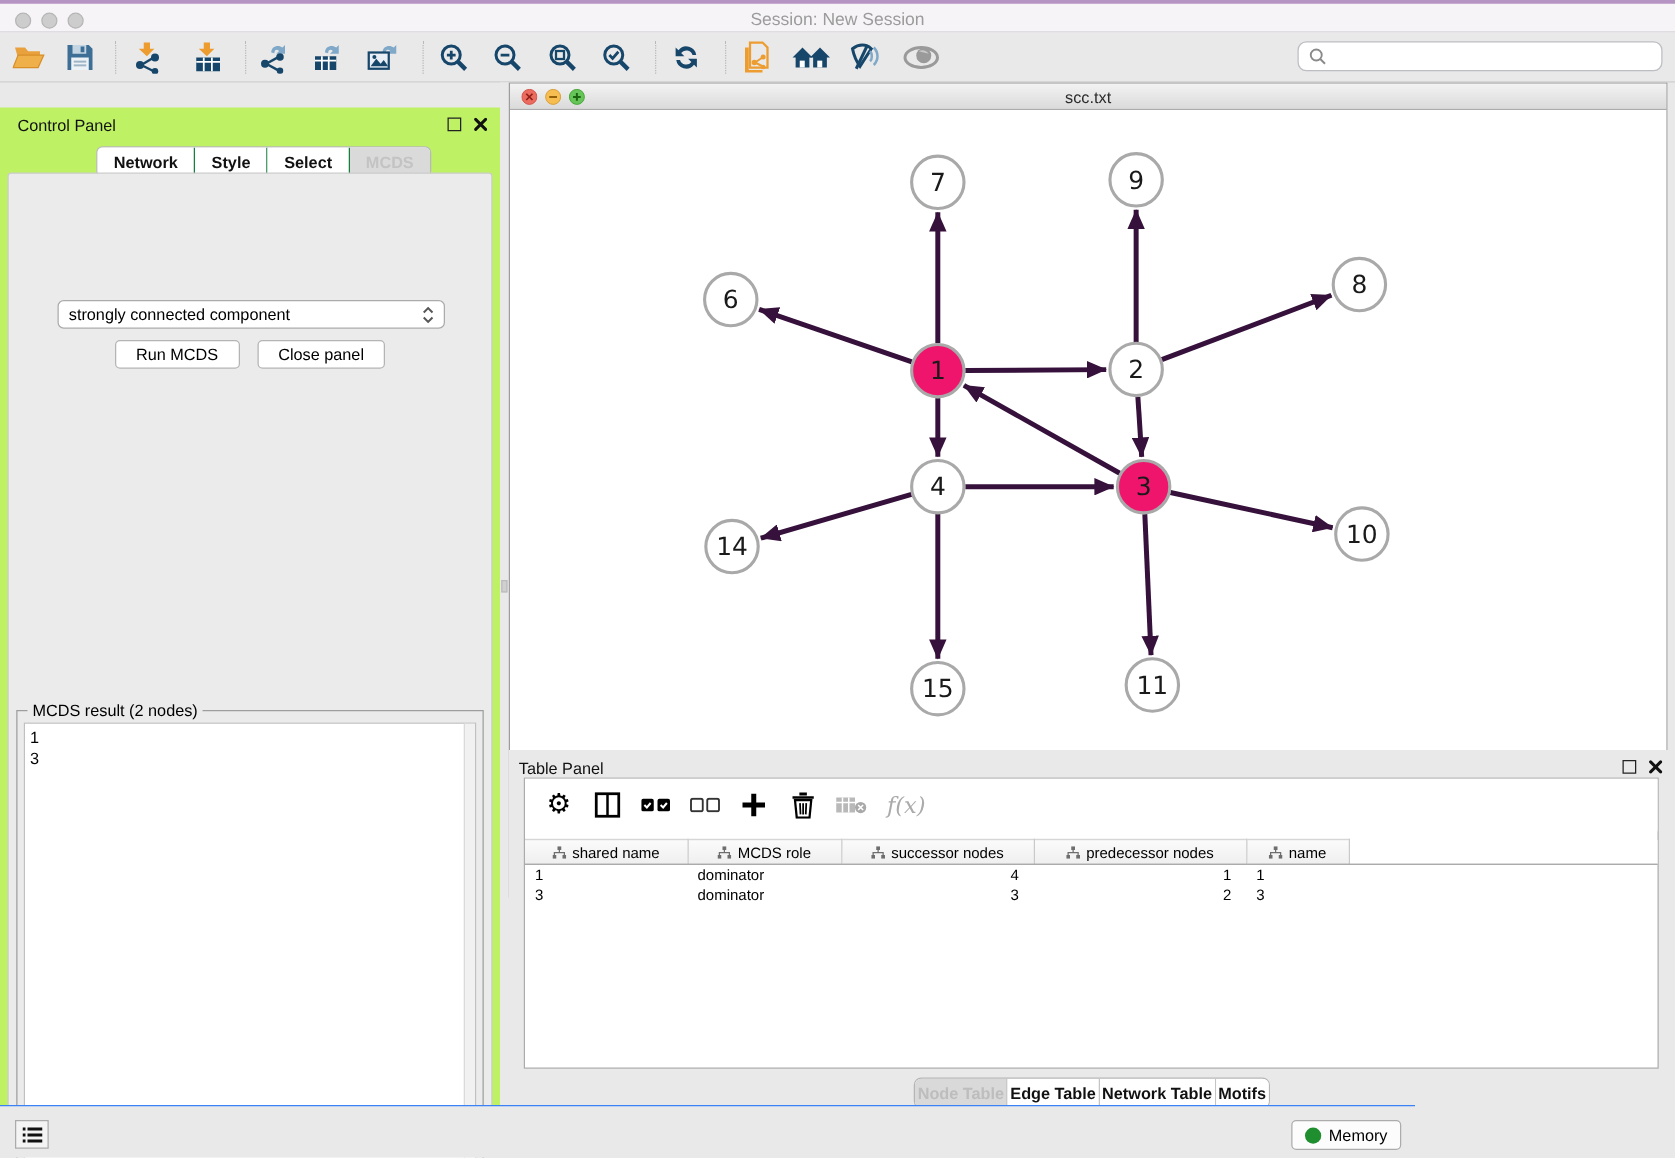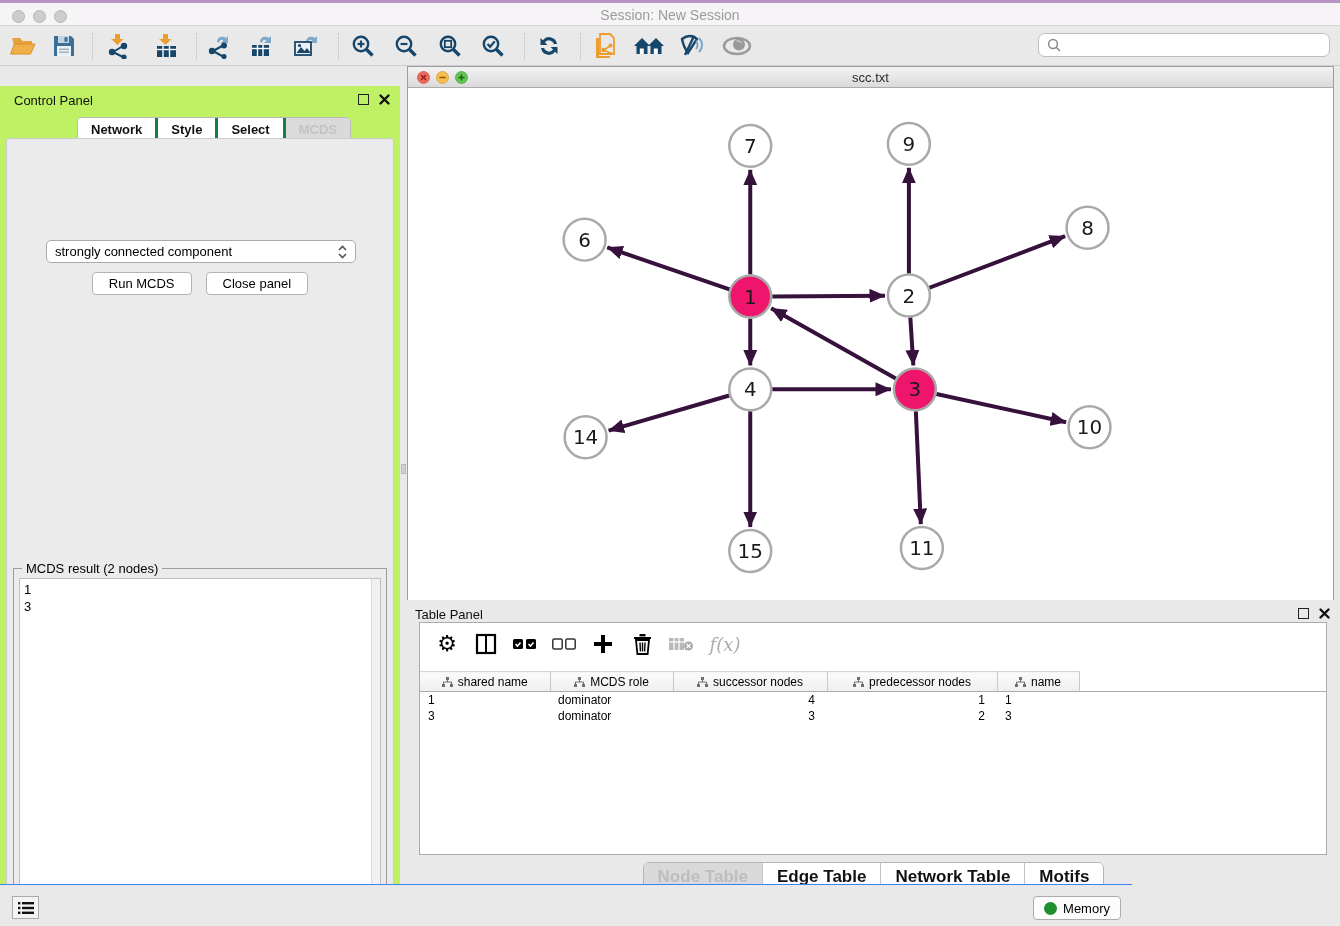--- a/index.html
+++ b/index.html
@@ -31,21 +31,21 @@
   .control-panel { position:absolute; left:0; top:66px; width:400px; height:818px; background:#bef264;margin-top:20px; }
   .panel-header { position:absolute; left:0; top:0; width:100%; height:28px; }
   .panel-header .ph-title { position:absolute; left:14px; top:7px; font-size:13px; color:#111; }
   .ph-btns { position:absolute; right:10px; top:8px; display:flex; gap:10px; align-items:center; }
   .float-btn { width:11px; height:11px; border:1.6px solid #222; background:transparent; }
   .close-btn svg { display:block; }
 
   .ctl-tabs { position:absolute; left:77px; top:31px; display:flex;
     border:1px solid #B9B9B9; border-radius:5px; overflow:hidden; background:#FFF; }
   .ctl-tab { padding:4px 13px; font-size:13px; font-weight:600; color:#111;
-    background:#FFF; border-right:3px solid #15803d; cursor:default; }
+    background:#FFF; border-right:1px solid #15803d; cursor:default; }
   .ctl-tab:last-child { border-right:none; }
   .ctl-tab.selected { background:#DADADA; color:#C3C3C3; }
 
   .tab-content { position:absolute; left:6px; top:52px; width:388px; height:760px;
     background:#EBEBEB; border:1px solid #CCCCCC; border-radius:3px; }
   .opt-label { position:absolute; left:0; width:100%; top:85px; text-align:center; font-size:13px; color:#000; }
   .combo { position:absolute; left:39px; top:101px; width:310px; height:23px; background:#FFF;
     border:1px solid #ABABAB; border-radius:5px; display:flex; align-items:center;
     padding:0 8px; font-size:13px; color:#000; }
   .combo .combo-value { flex:1; }
@@ -95,21 +95,21 @@
   .node-table th { height:20px; background:linear-gradient(#FBFBFB,#EFEFEF);
     border-right:1px solid #C9C9C9; border-top:1px solid #D6D6D6; border-bottom:1px solid #ABABAB;
     font-weight:normal; color:#000; text-align:center; white-space:nowrap; overflow:hidden; }
   .node-table th .th-inner { display:flex; align-items:center; justify-content:center; gap:5px; }
   .node-table th.filler { background:#FFF; border-right:none; border-top:none; }
   .node-table td { height:16px; padding:0 8px; color:#000; white-space:nowrap; overflow:hidden; }
   .node-table td.num { text-align:right; padding-right:12px; }
 
   .tp-tabs { position:absolute; left:0; right:0; top:262px; display:flex; justify-content:center; }
   .tp-tabgroup { display:flex; border:1px solid #B5B5B5; border-radius:6px; overflow:hidden; background:#FFF; }
-  .tp-tab { padding:4px 14px; font-size:17px; font-weight:600; color:#111; background:#FFF;
+  .tp-tab { padding:4px 2px; font-size:13px; font-weight:600; color:#111; background:#FFF;
     border-right:1px solid #C4C4C4; cursor:default; }
   .tp-tab:last-child { border-right:none; }
   .tp-tab.selected { background:#D9D9D9; color:#BDBDBD; }
 
   
   .statusbar { position:absolute; left:0; top:884px; width:1132px; height:42px;
     background:#E9E9E9; border-top:1px solid #3b82f6; }
   .list-btn { position:absolute; left:12px; top:11px; width:27px; height:23px; background:#F4F4F4;
     border:1px solid #ABABAB; display:flex; align-items:center; justify-content:center; }
   .memory-btn { position:absolute; right:11px; top:11px; height:24px; background:#FCFCFC;

